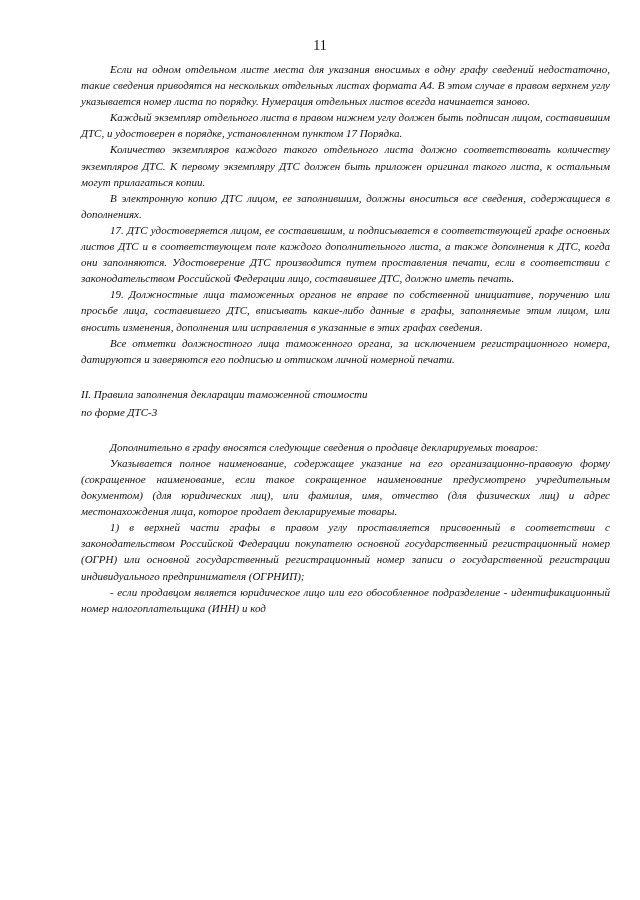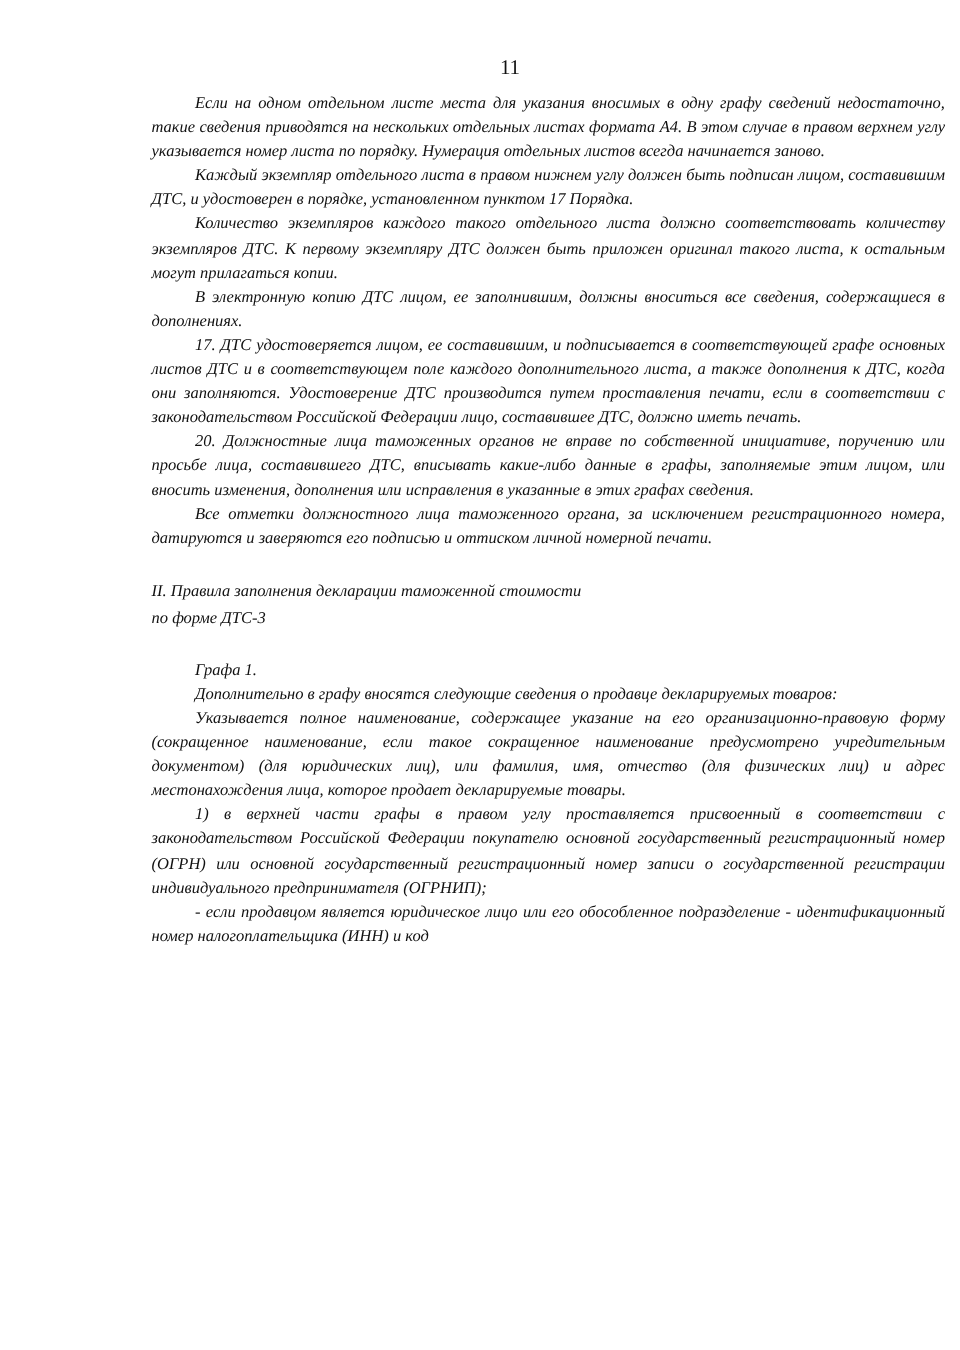--- a/index.html
+++ b/index.html
@@ -1,21 +1,20 @@
 <!DOCTYPE html>
 <html><head>
   <meta charset="utf-8">
   <style>
     html, body { margin: 0; padding: 0; background: #ffffff; }
     body { width: 640px; height: 900px; position: relative; overflow: hidden; }
     .page {
       position: absolute; left: 0; top: 0; width: 524px; height: 900px;
       background: #ffffff; color: #111111;
       font-family: "Liberation Serif", "DejaVu Serif", serif;
-      margin-left: 20px;
     }
     .page-number {
       position: absolute; top: 38px; left: 0; width: 640px;
       text-align: center; font-size: 14px; line-height: 16px;
     }
     .body {
       position: absolute; left: 81px; top: 61px; width: 529px;
       font-size: 11px; line-height: 16.1px; font-style: italic;
     }
     .p {
@@ -34,27 +33,26 @@
 
 <div class="page">
   <div class="page-number">11</div>
 
   <div class="body">
     <p class="p">Если на одном отдельном листе места для указания вносимых в одну графу сведений недостаточно, такие сведения приводятся на нескольких отдельных листах формата А4. В этом случае в правом верхнем углу указывается номер листа по порядку. Нумерация отдельных листов всегда начинается заново.</p>
     <p class="p">Каждый экземпляр отдельного листа в правом нижнем углу должен быть подписан лицом, составившим ДТС, и удостоверен в порядке, установленном пунктом 17 Порядка.</p>
     <p class="p">Количество экземпляров каждого такого отдельного листа должно соответствовать количеству экземпляров ДТС. К первому экземпляру ДТС должен быть приложен оригинал такого листа, к остальным могут прилагаться копии.</p>
     <p class="p">В электронную копию ДТС лицом, ее заполнившим, должны вноситься все сведения, содержащиеся в дополнениях.</p>
     <p class="p">17. ДТС удостоверяется лицом, ее составившим, и подписывается в соответствующей графе основных листов ДТС и в соответствующем поле каждого дополнительного листа, а также дополнения к ДТС, когда они заполняются. Удостоверение ДТС производится путем проставления печати, если в соответствии с законодательством Российской Федерации лицо, составившее ДТС, должно иметь печать.</p>
-    <p class="p">20. Должностные лица таможенных органов не вправе по собственной инициативе, поручению или просьбе лица, составившего ДТС, вписывать какие-либо данные в графы, заполняемые этим лицом, или вносить изменения, дополнения или исправления в указанные в этих графах сведения.</p>
+    <p class="p">19. Должностные лица таможенных органов не вправе по собственной инициативе, поручению или просьбе лица, составившего ДТС, вписывать какие-либо данные в графы, заполняемые этим лицом, или вносить изменения, дополнения или исправления в указанные в этих графах сведения.</p>
     <p class="p">Все отметки должностного лица таможенного органа, за исключением регистрационного номера, датируются и заверяются его подписью и оттиском личной номерной печати.</p>
 
     <div class="heading">
       <div>II. Правила заполнения декларации таможенной стоимости</div>
       <div>по форме ДТС-3</div>
     </div>
 
-    <p class="p graf">Графа 1.</p>
     <p class="p">Дополнительно в графу вносятся следующие сведения о продавце декларируемых товаров:</p>
     <p class="p">Указывается полное наименование, содержащее указание на его организационно-правовую форму (сокращенное наименование, если такое сокращенное наименование предусмотрено учредительным документом) (для юридических лиц), или фамилия, имя, отчество (для физических лиц) и адрес местонахождения лица, которое продает декларируемые товары.</p>
     <p class="p">1) в верхней части графы в правом углу проставляется присвоенный в соответствии с законодательством Российской Федерации покупателю основной государственный регистрационный номер (ОГРН) или основной государственный регистрационный номер записи о государственной регистрации индивидуального предпринимателя (ОГРНИП);</p>
     <p class="p">- если продавцом является юридическое лицо или его обособленное подразделение - идентификационный номер налогоплательщика (ИНН) и код</p>
   </div>
 </div>
 
 </body></html>

